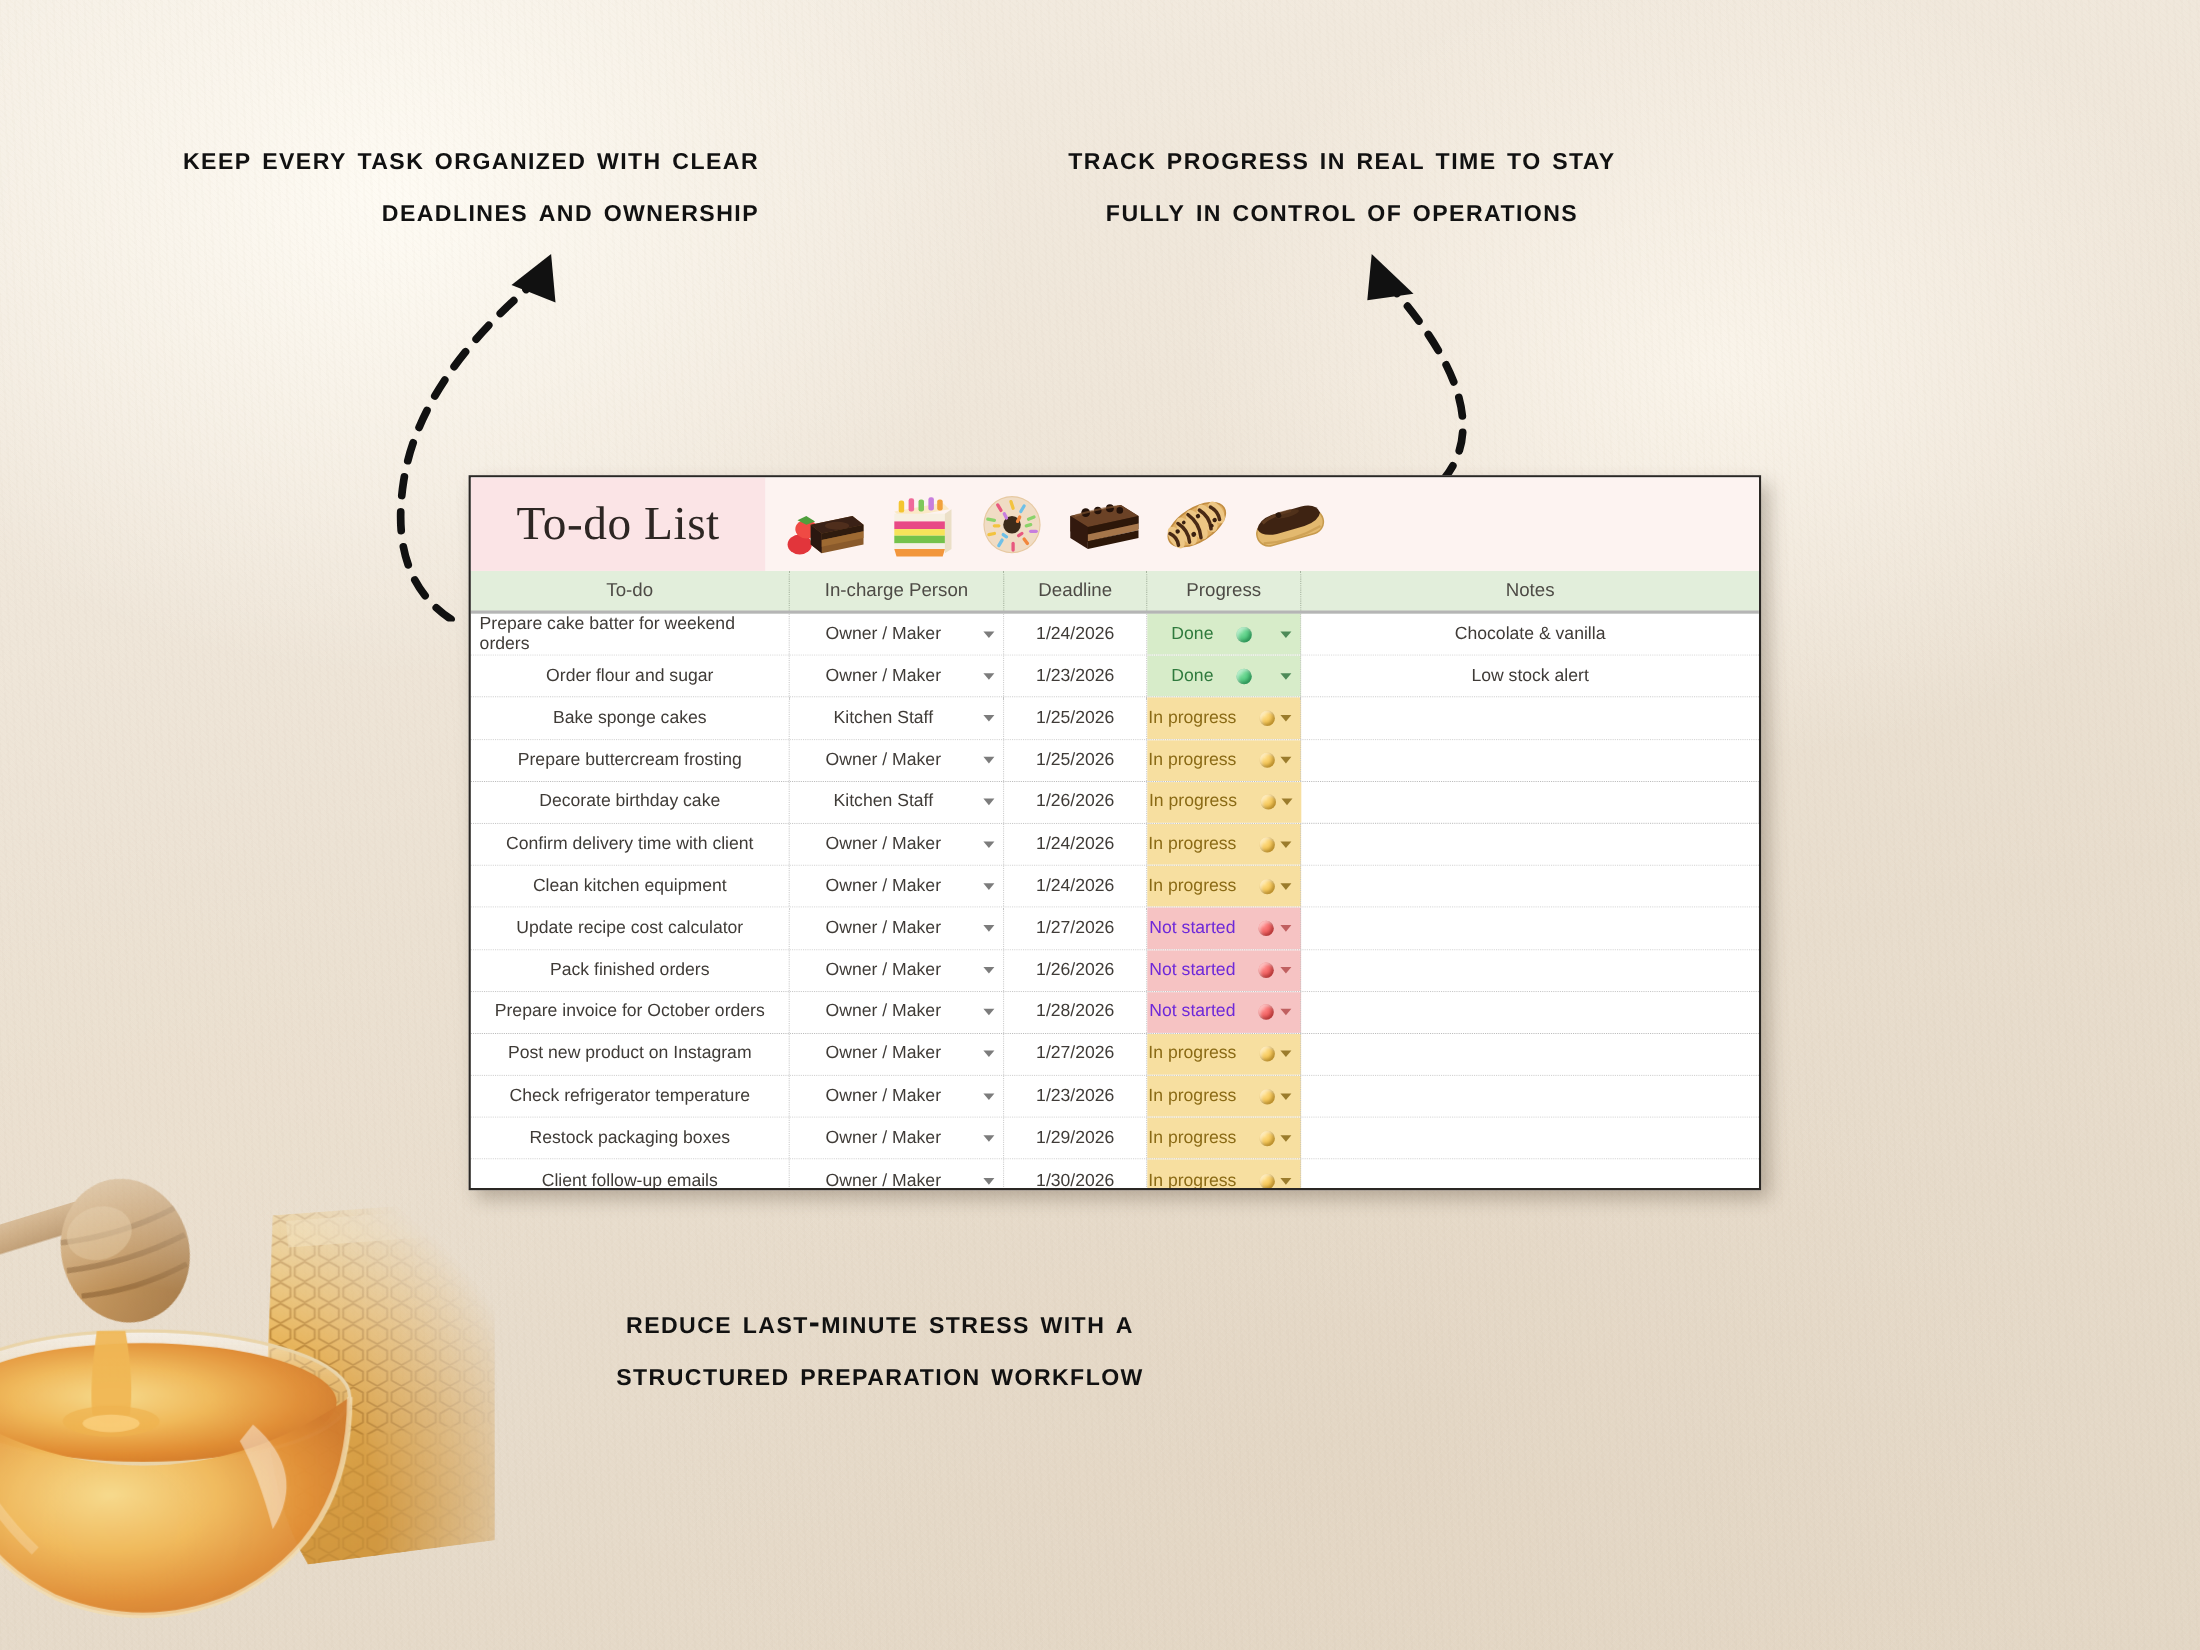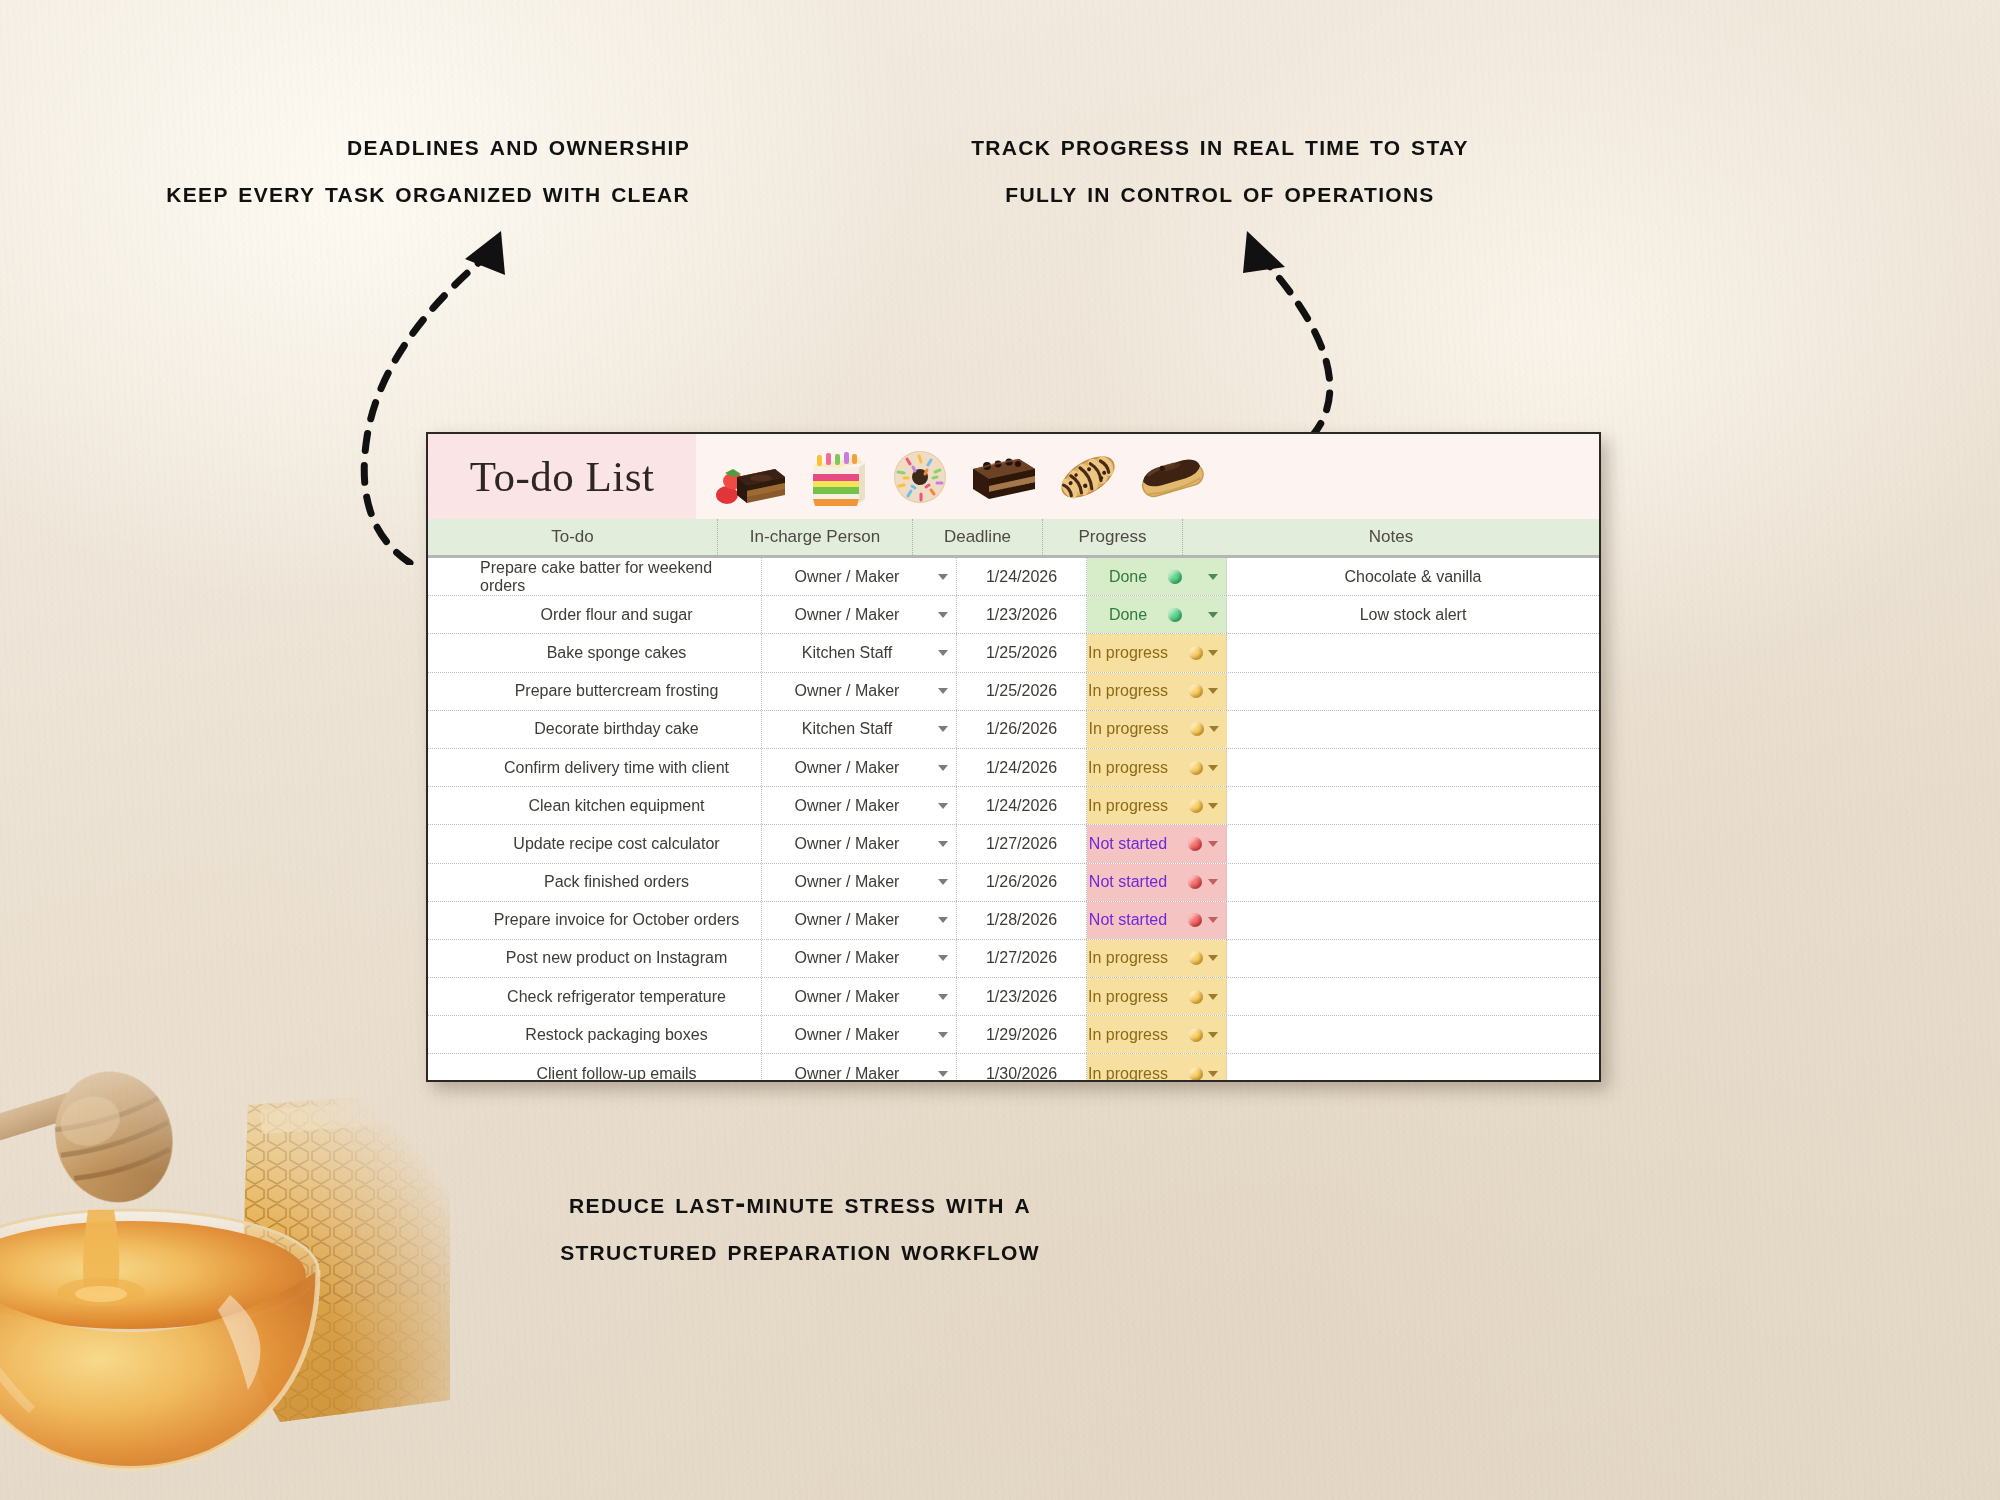--- a/index.html
+++ b/index.html
@@ -147,21 +147,20 @@
   .c-person   { width: 195px; }
   .c-deadline { width: 130px; }
   .c-progress { width: 140px; }
   .c-notes    { flex: 1; }
 
   
   .row {
     display: flex;
     height: 38.2px;
     border-bottom: 1px dotted #bbbbbb;
-    padding-left: 44px;
   }
   .row:last-child { border-bottom: none; }
   .cell {
     display: flex;
     align-items: center;
     font-size: 16px;
     color: #3f3b37;
     border-right: 1px dotted #c3c3c3;
     background: #ffffff;
     position: relative;
@@ -275,22 +274,22 @@
         <path d="M86 48 Q140 58 194 48"></path>
         <path d="M84 74 Q140 84 196 74"></path>
         <path d="M90 100 Q140 110 190 100"></path>
       </g>
       <ellipse cx="122" cy="50" rx="30" ry="24" fill="#e2c191" opacity="0.5"></ellipse>
     </g>
   </g>
 </svg>
 
 <div class="callout" id="callout-left">
+  <span class="line">Keep every task organized with clear</span>
   <span class="line">deadlines and ownership</span>
-  <span class="line">Keep every task organized with clear</span>
 </div>
 
 <div class="callout" id="callout-right">
   <span class="line">Track progress in real time to stay</span>
   <span class="line">fully in control of operations</span>
 </div>
 
 <div class="callout" id="callout-bottom">
   <span class="line">Reduce last-minute stress with a</span>
   <span class="line">structured preparation workflow</span>

